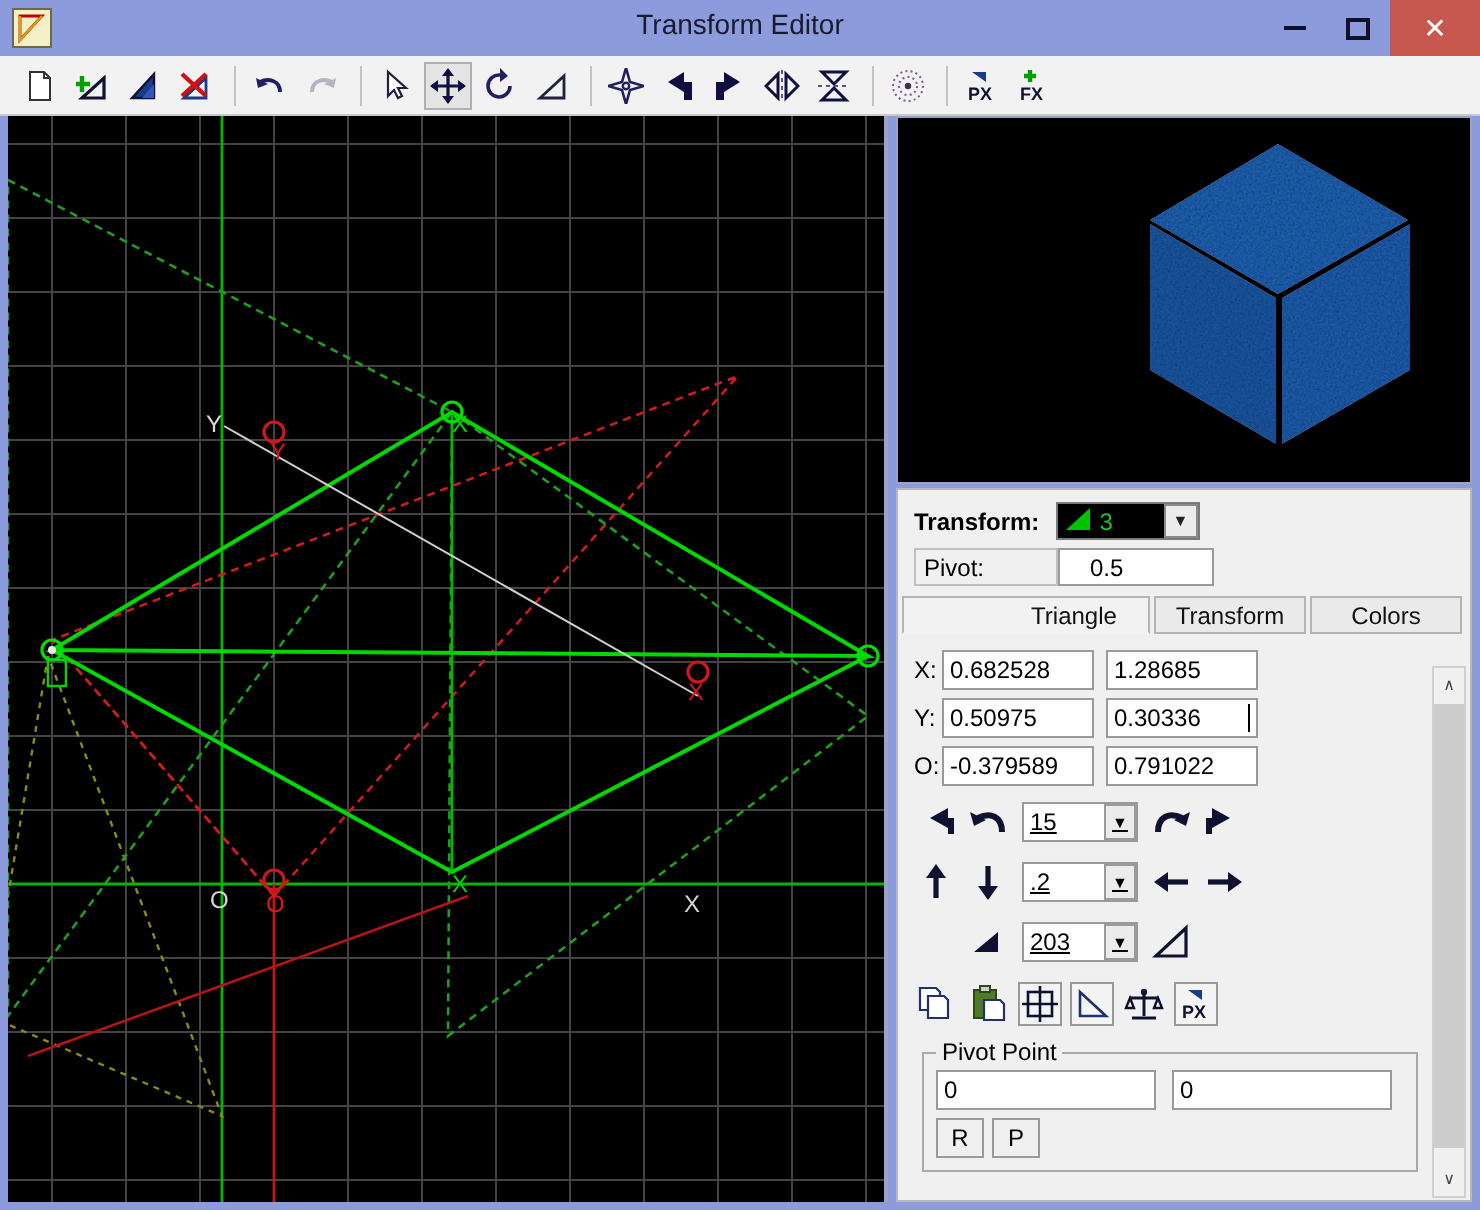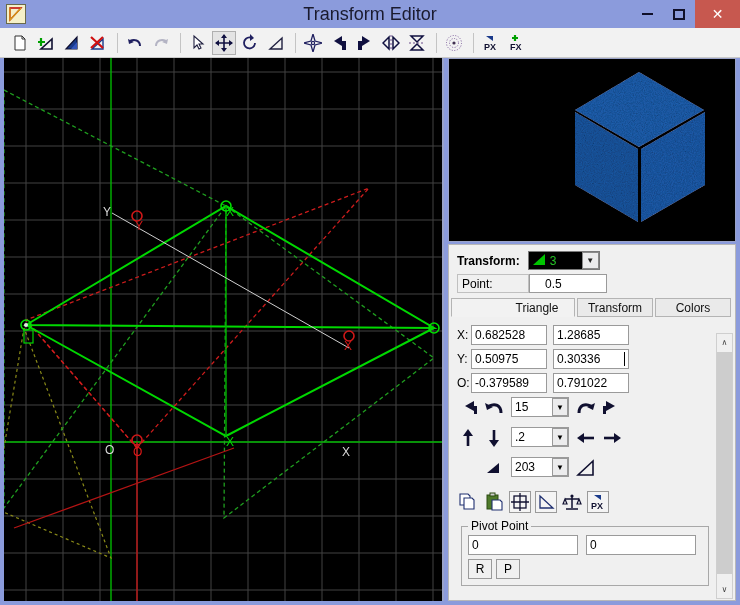--- a/index.html
+++ b/index.html
@@ -27,21 +27,21 @@
   .app-icon {
     width: 20px; height: 20px; margin-left: 6px;
     background: #f5f0c8;
     border: 1px solid #6a6a4a;
     position: relative;
   }
   .app-icon svg { position: absolute; left: 1px; top: 1px; }
   .title-text {
     position: absolute; left: 0; right: 0; top: 4px;
     text-align: center;
-    font-size: 18px; color: #1a1a2e;
+    font-size: 14px; color: #1a1a2e;
     font-family: "Liberation Sans", sans-serif;
     pointer-events: none;
   }
   .wincontrols {
     position: absolute; right: 0; top: 0;
     height: 28px; display: flex;
   }
   .wbtn {
     width: 32px; height: 28px;
     display: flex; align-items: center; justify-content: center;
@@ -145,21 +145,21 @@
     width: 76px; height: 20px; line-height: 19px;
     background: #fff; border: 1px solid #9a9a9a;
     padding-left: 3px; font-size: 12px; margin-right: 6px;
     position: relative;
   }
   .caret {
     position: absolute; right: 3px; top: 2px;
     width: 1px; height: 14px; background: #000;
   }
 
-  .ctrlrow { display: flex; align-items: flex-start; height: 28px; margin-top: 2px; }
+  .ctrlrow { display: flex; align-items: center; height: 28px; margin-top: 2px; text-decoration: underline; }
   .ibtn {
     width: 22px; height: 22px;
     display: flex; align-items: center; justify-content: center;
     margin-right: 4px;
   }
   .ibtn.boxed { border: 1px solid #9a9a9a; background: #f4f4f4; }
   .spin {
     width: 58px; height: 20px;
     background: #fff; border: 1px solid #9a9a9a;
     display: flex; align-items: center;
@@ -496,21 +496,21 @@
           <svg width="15" height="13" viewBox="0 0 15 13">
             <path d="M1 12 L13 12 L13 1 Z" fill="#00c400"></path>
           </svg>
         </span>
         <span class="val">3</span>
         <span class="combo-arrow">▼</span>
       </div>
     </div>
 
     <div class="row-weight">
-      <span class="wlabel">Point:</span>
+      <span class="wlabel">Pivot:</span>
       <span class="wfield">0.5</span>
     </div>
 
     <div class="tabrow second">
       <div class="tab active">Triangle</div>
       <div class="tab">Transform</div>
       <div class="tab">Colors</div>
     </div>
 
     <div class="panelbody">

